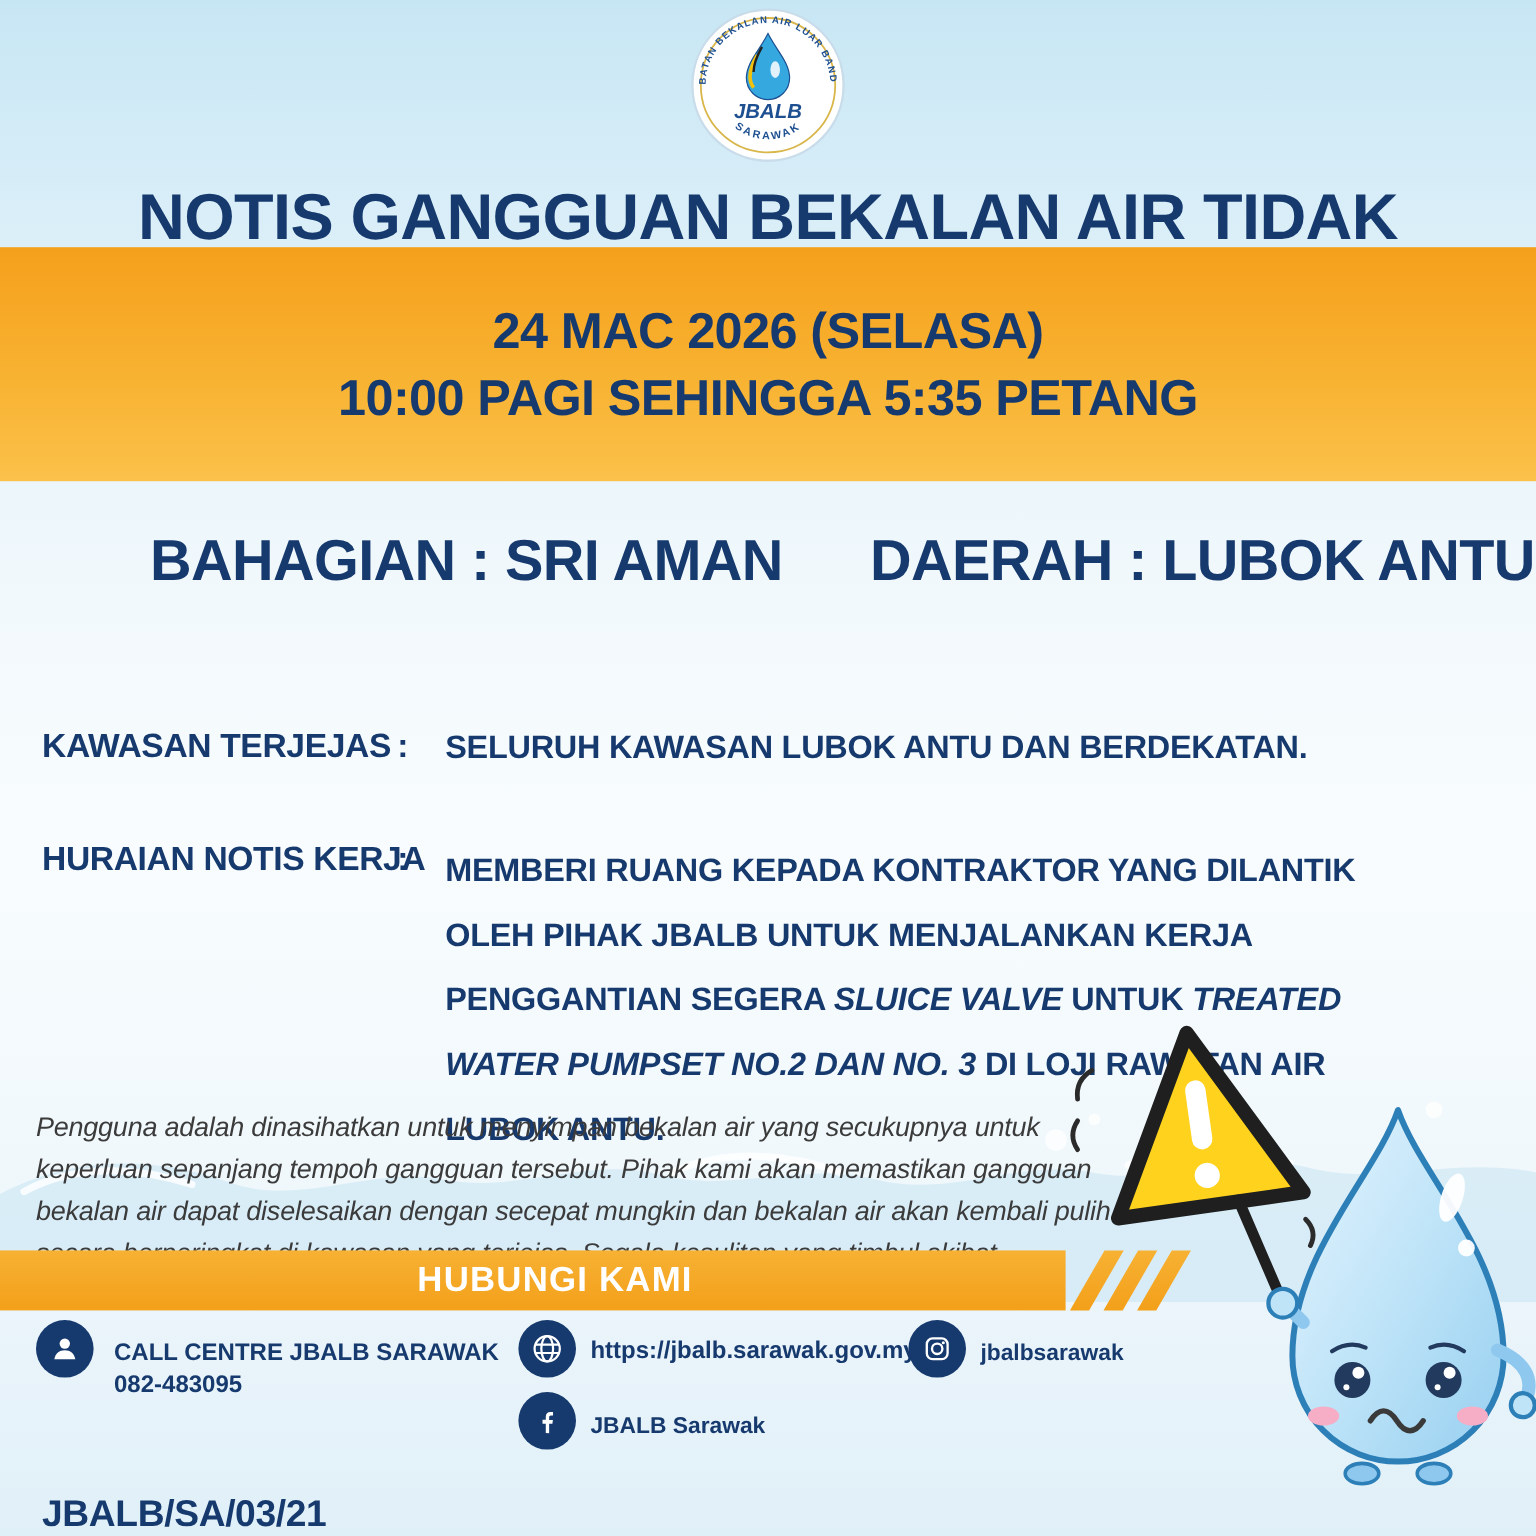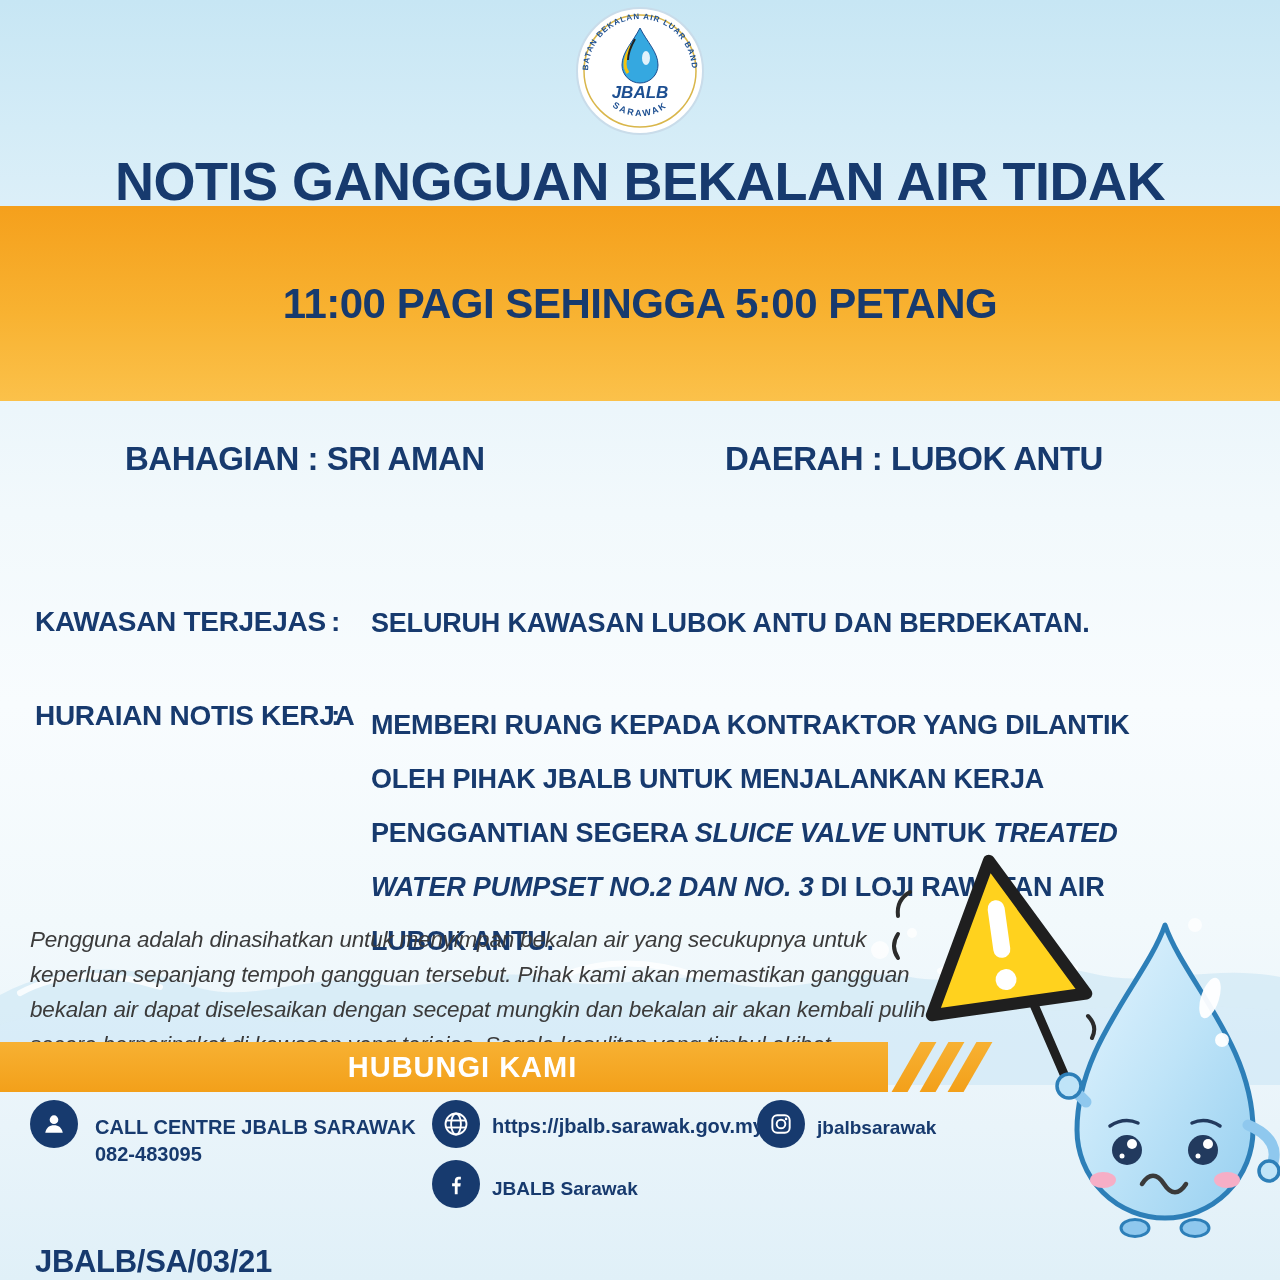--- a/index.html
+++ b/index.html
@@ -24,21 +24,21 @@
 
   
   .sched{
     position:absolute; top:206px; left:0; width:1280px; height:195px; z-index:2;
     background:linear-gradient(180deg,#f5a01c 0%,#f8b231 55%,#fbc14a 100%);
     display:flex; flex-direction:column; align-items:center; justify-content:center; gap:8px;
   }
   .sched div{ font-size:42px; font-weight:bold; color:#173a6e; letter-spacing:-0.5px; }
 
   
-  .loc{ position:absolute; top:440px; width:auto; font-size:33px; font-weight:bold; color:#173a6e; z-index:2; letter-spacing:-0.5px;}
+  .loc{ position:absolute; top:440px; width:auto; font-size:48px; font-weight:bold; color:#173a6e; z-index:2; letter-spacing:-0.5px;}
   .loc.bahagian{ left:125px; }
   .loc.daerah{ left:725px; }
 
   
   .dlabel{ position:absolute; left:35px; font-size:28px; font-weight:bold; color:#173a6e; z-index:2; letter-spacing:-0.3px;text-align:right;}
   .dcolon{ position:absolute; left:331px; font-size:28px; font-weight:bold; color:#173a6e; z-index:2; }
   .dvalue{ position:absolute; left:371px; width:795px; font-size:27px; font-weight:bold; color:#173a6e; z-index:2; letter-spacing:-0.2px;}
   .kawasan-label{ top:606px; }
   .kawasan-colon{ top:606px; }
   .kawasan-value{ top:608px; }
@@ -120,21 +120,22 @@
       <path d="M56 40 C 52 47 50 53 50 58 A 15 15 0 0 0 53 67" fill="none" stroke="#f4c20d" stroke-width="3"></path>
       <path d="M60 33 C 56 40 53 47 53 54" fill="none" stroke="#222222" stroke-width="2"></path>
       <ellipse cx="71" cy="52" rx="4" ry="7" fill="#ffffff" opacity="0.85"></ellipse>
     </g>
     <text x="65" y="92" text-anchor="middle" font-size="17" font-weight="bold" font-style="italic" fill="#1d4f91">JBALB</text>
   </svg>
 
   <h1 class="title">NOTIS GANGGUAN BEKALAN AIR TIDAK BERJADUAL</h1>
 
   <div class="sched">
-    <div>11:00 PAGI SEHINGGA 5:00 PETANG</div>
+    <div>24 MAC 2026 (SELASA)</div>
+    <div>10:00 PAGI SEHINGGA 5:35 PETANG</div>
   </div>
 
   <div class="loc bahagian">BAHAGIAN : SRI AMAN</div>
   <div class="loc daerah">DAERAH : LUBOK ANTU</div>
 
   <div class="dlabel kawasan-label">KAWASAN TERJEJAS</div>
   <div class="dcolon kawasan-colon">:</div>
   <div class="dvalue kawasan-value">SELURUH KAWASAN LUBOK ANTU DAN BERDEKATAN.</div>
 
   <div class="dlabel huraian-label">HURAIAN NOTIS KERJA</div>

